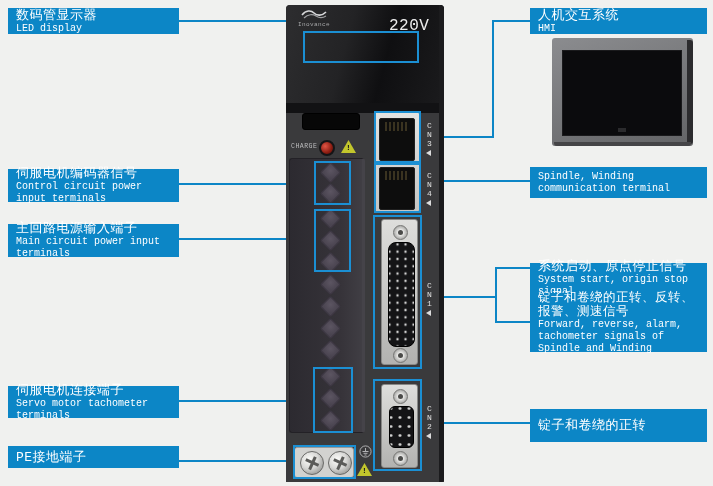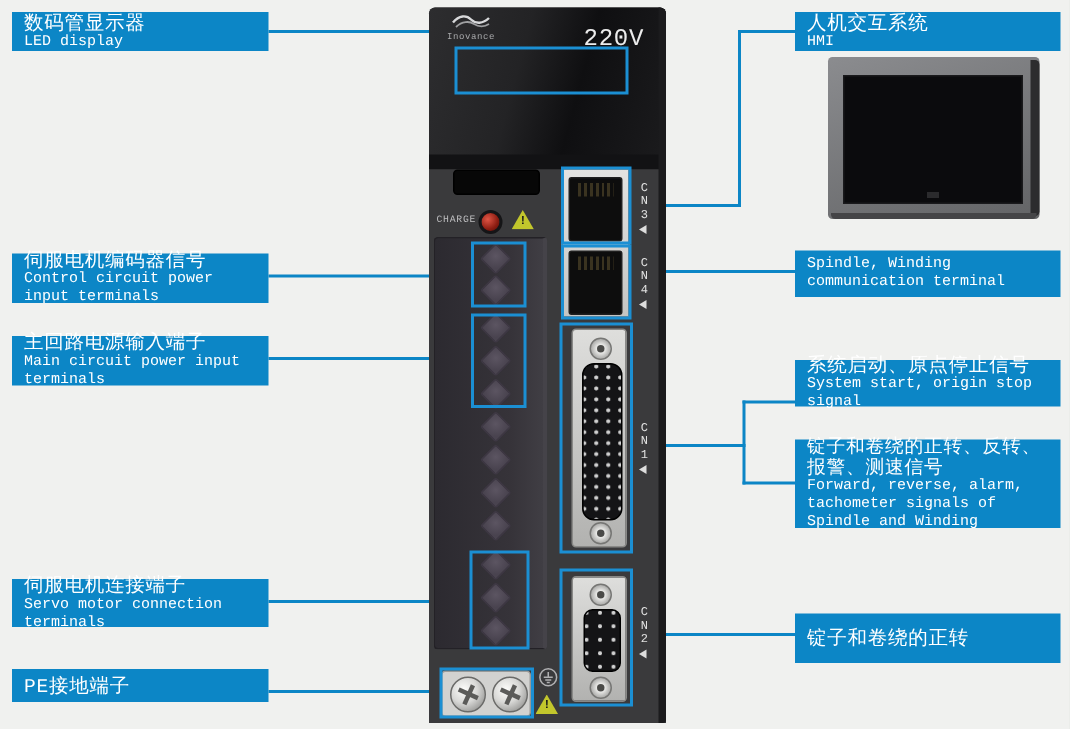--- a/index.html
+++ b/index.html
@@ -90,34 +90,34 @@
   <div class="callout" style="left:8px;top:169px;width:171px;height:33px">
     <div class="zh">伺服电机编码器信号</div>
     <div class="en">Control circuit power input terminals</div>
   </div>
   <div class="callout" style="left:8px;top:224px;width:171px;height:33px">
     <div class="zh">主回路电源输入端子</div>
     <div class="en">Main circuit power input terminals</div>
   </div>
   <div class="callout" style="left:8px;top:386px;width:171px;height:32px">
     <div class="zh">伺服电机连接端子</div>
-    <div class="en">Servo motor connection terminals</div>
+    <div class="en">Servo motor tachometer terminals</div>
   </div>
   <div class="callout" style="left:8px;top:446px;width:171px;height:22px">
     <div class="zh">PE接地端子</div>
   </div>
 
   <div class="callout" style="left:530px;top:8px;width:177px;height:26px">
     <div class="zh">人机交互系统</div>
     <div class="en">HMI</div>
   </div>
   <div class="callout" style="left:530px;top:167px;width:177px;height:31px">
     <div class="en">Spindle, Winding communication terminal</div>
   </div>
-  <div class="callout" style="left:530px;top:240px;width:177px;height:31px">
+  <div class="callout" style="left:530px;top:263px;width:177px;height:31px">
     <div class="zh">系统启动、原点停止信号</div>
     <div class="en">System start, origin stop signal</div>
   </div>
   <div class="callout small-zh" style="left:530px;top:293px;width:177px;height:59px">
     <div class="zh">锭子和卷绕的正转、反转、报警、测速信号</div>
     <div class="en">Forward, reverse, alarm, tachometer signals of Spindle and Winding</div>
   </div>
   <div class="callout" style="left:530px;top:409px;width:177px;height:33px">
     <div class="zh">锭子和卷绕的正转</div>
   </div>

